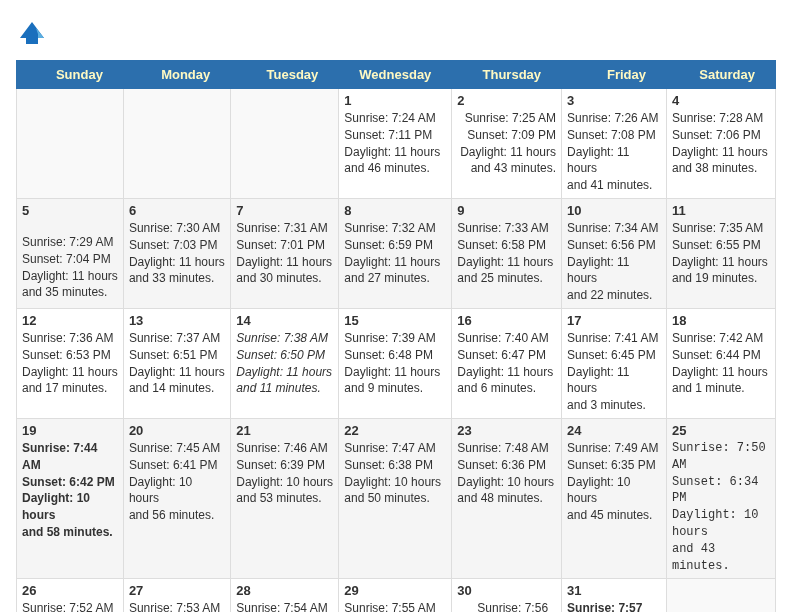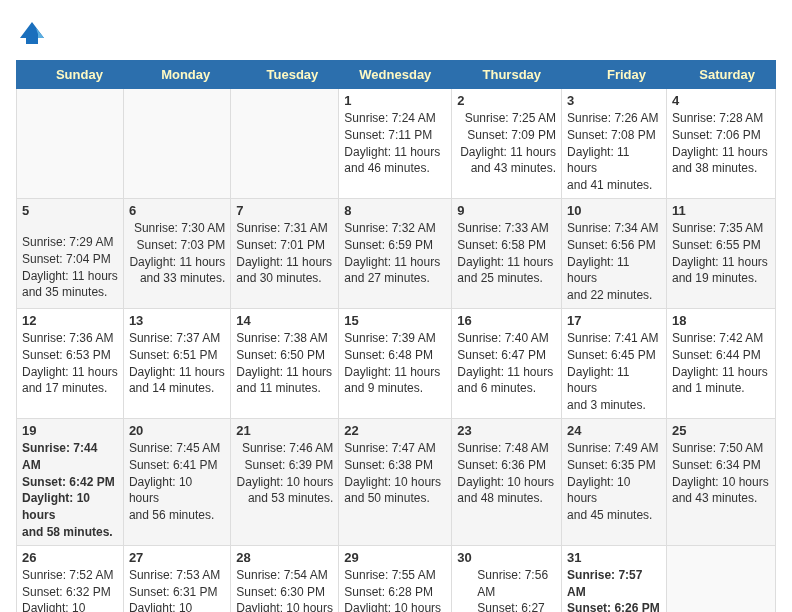--- a/index.html
+++ b/index.html
@@ -165,21 +165,21 @@
       <tr>
         <td>
           <span class="day-number">5</span>
           <div class="day-info" style="white-space: pre-line; margin-top: 16px;">Sunrise: 7:29 AM
 Sunset: 7:04 PM
 Daylight: 11 hours
 and 35 minutes.</div>
         </td>
         <td>
           <span class="day-number">6</span>
-          <div class="day-info" style="white-space: pre-line; text-align: right;">Sunrise: 7:30 AM
+          <div class="day-info" style="white-space: pre-line;">Sunrise: 7:30 AM
 Sunset: 7:03 PM
 Daylight: 11 hours
 and 33 minutes.</div>
         </td>
         <td>
           <span class="day-number">7</span>
           <div class="day-info" style="white-space: pre-line;">Sunrise: 7:31 AM
 Sunset: 7:01 PM
 Daylight: 11 hours
 and 30 minutes.</div>
@@ -223,21 +223,21 @@
         </td>
         <td>
           <span class="day-number">13</span>
           <div class="day-info" style="white-space: pre-line;">Sunrise: 7:37 AM
 Sunset: 6:51 PM
 Daylight: 11 hours
 and 14 minutes.</div>
         </td>
         <td>
           <span class="day-number">14</span>
-          <div class="day-info" style="white-space: pre-line;">Sunrise: 7:38 AM
+          <div class="day-info" style="white-space: pre-line; font-style: italic;">Sunrise: 7:38 AM
 Sunset: 6:50 PM
 Daylight: 11 hours
 and 11 minutes.</div>
         </td>
         <td>
           <span class="day-number">15</span>
           <div class="day-info" style="white-space: pre-line;">Sunrise: 7:39 AM
 Sunset: 6:48 PM
 Daylight: 11 hours
 and 9 minutes.</div>
@@ -274,21 +274,21 @@
         </td>
         <td>
           <span class="day-number">20</span>
           <div class="day-info" style="white-space: pre-line;">Sunrise: 7:45 AM
 Sunset: 6:41 PM
 Daylight: 10 hours
 and 56 minutes.</div>
         </td>
         <td>
           <span class="day-number">21</span>
-          <div class="day-info" style="white-space: pre-line; text-align: right;">Sunrise: 7:46 AM
+          <div class="day-info" style="white-space: pre-line;">Sunrise: 7:46 AM
 Sunset: 6:39 PM
 Daylight: 10 hours
 and 53 minutes.</div>
         </td>
         <td>
           <span class="day-number">22</span>
           <div class="day-info" style="white-space: pre-line;">Sunrise: 7:47 AM
 Sunset: 6:38 PM
 Daylight: 10 hours
 and 50 minutes.</div>
@@ -302,21 +302,21 @@
         </td>
         <td>
           <span class="day-number">24</span>
           <div class="day-info" style="white-space: pre-line;">Sunrise: 7:49 AM
 Sunset: 6:35 PM
 Daylight: 10 hours
 and 45 minutes.</div>
         </td>
         <td>
           <span class="day-number">25</span>
-          <div class="day-info" style="white-space: pre-line;">Sunrise: 7:50 AM
+          <div class="day-info" style="white-space: pre-line; font-family: Liberation Mono, monospace;">Sunrise: 7:50 AM
 Sunset: 6:34 PM
 Daylight: 10 hours
 and 43 minutes.</div>
         </td>
       </tr>
       <tr>
         <td>
           <span class="day-number">26</span>
           <div class="day-info" style="white-space: pre-line;">Sunrise: 7:52 AM
 Sunset: 6:32 PM

